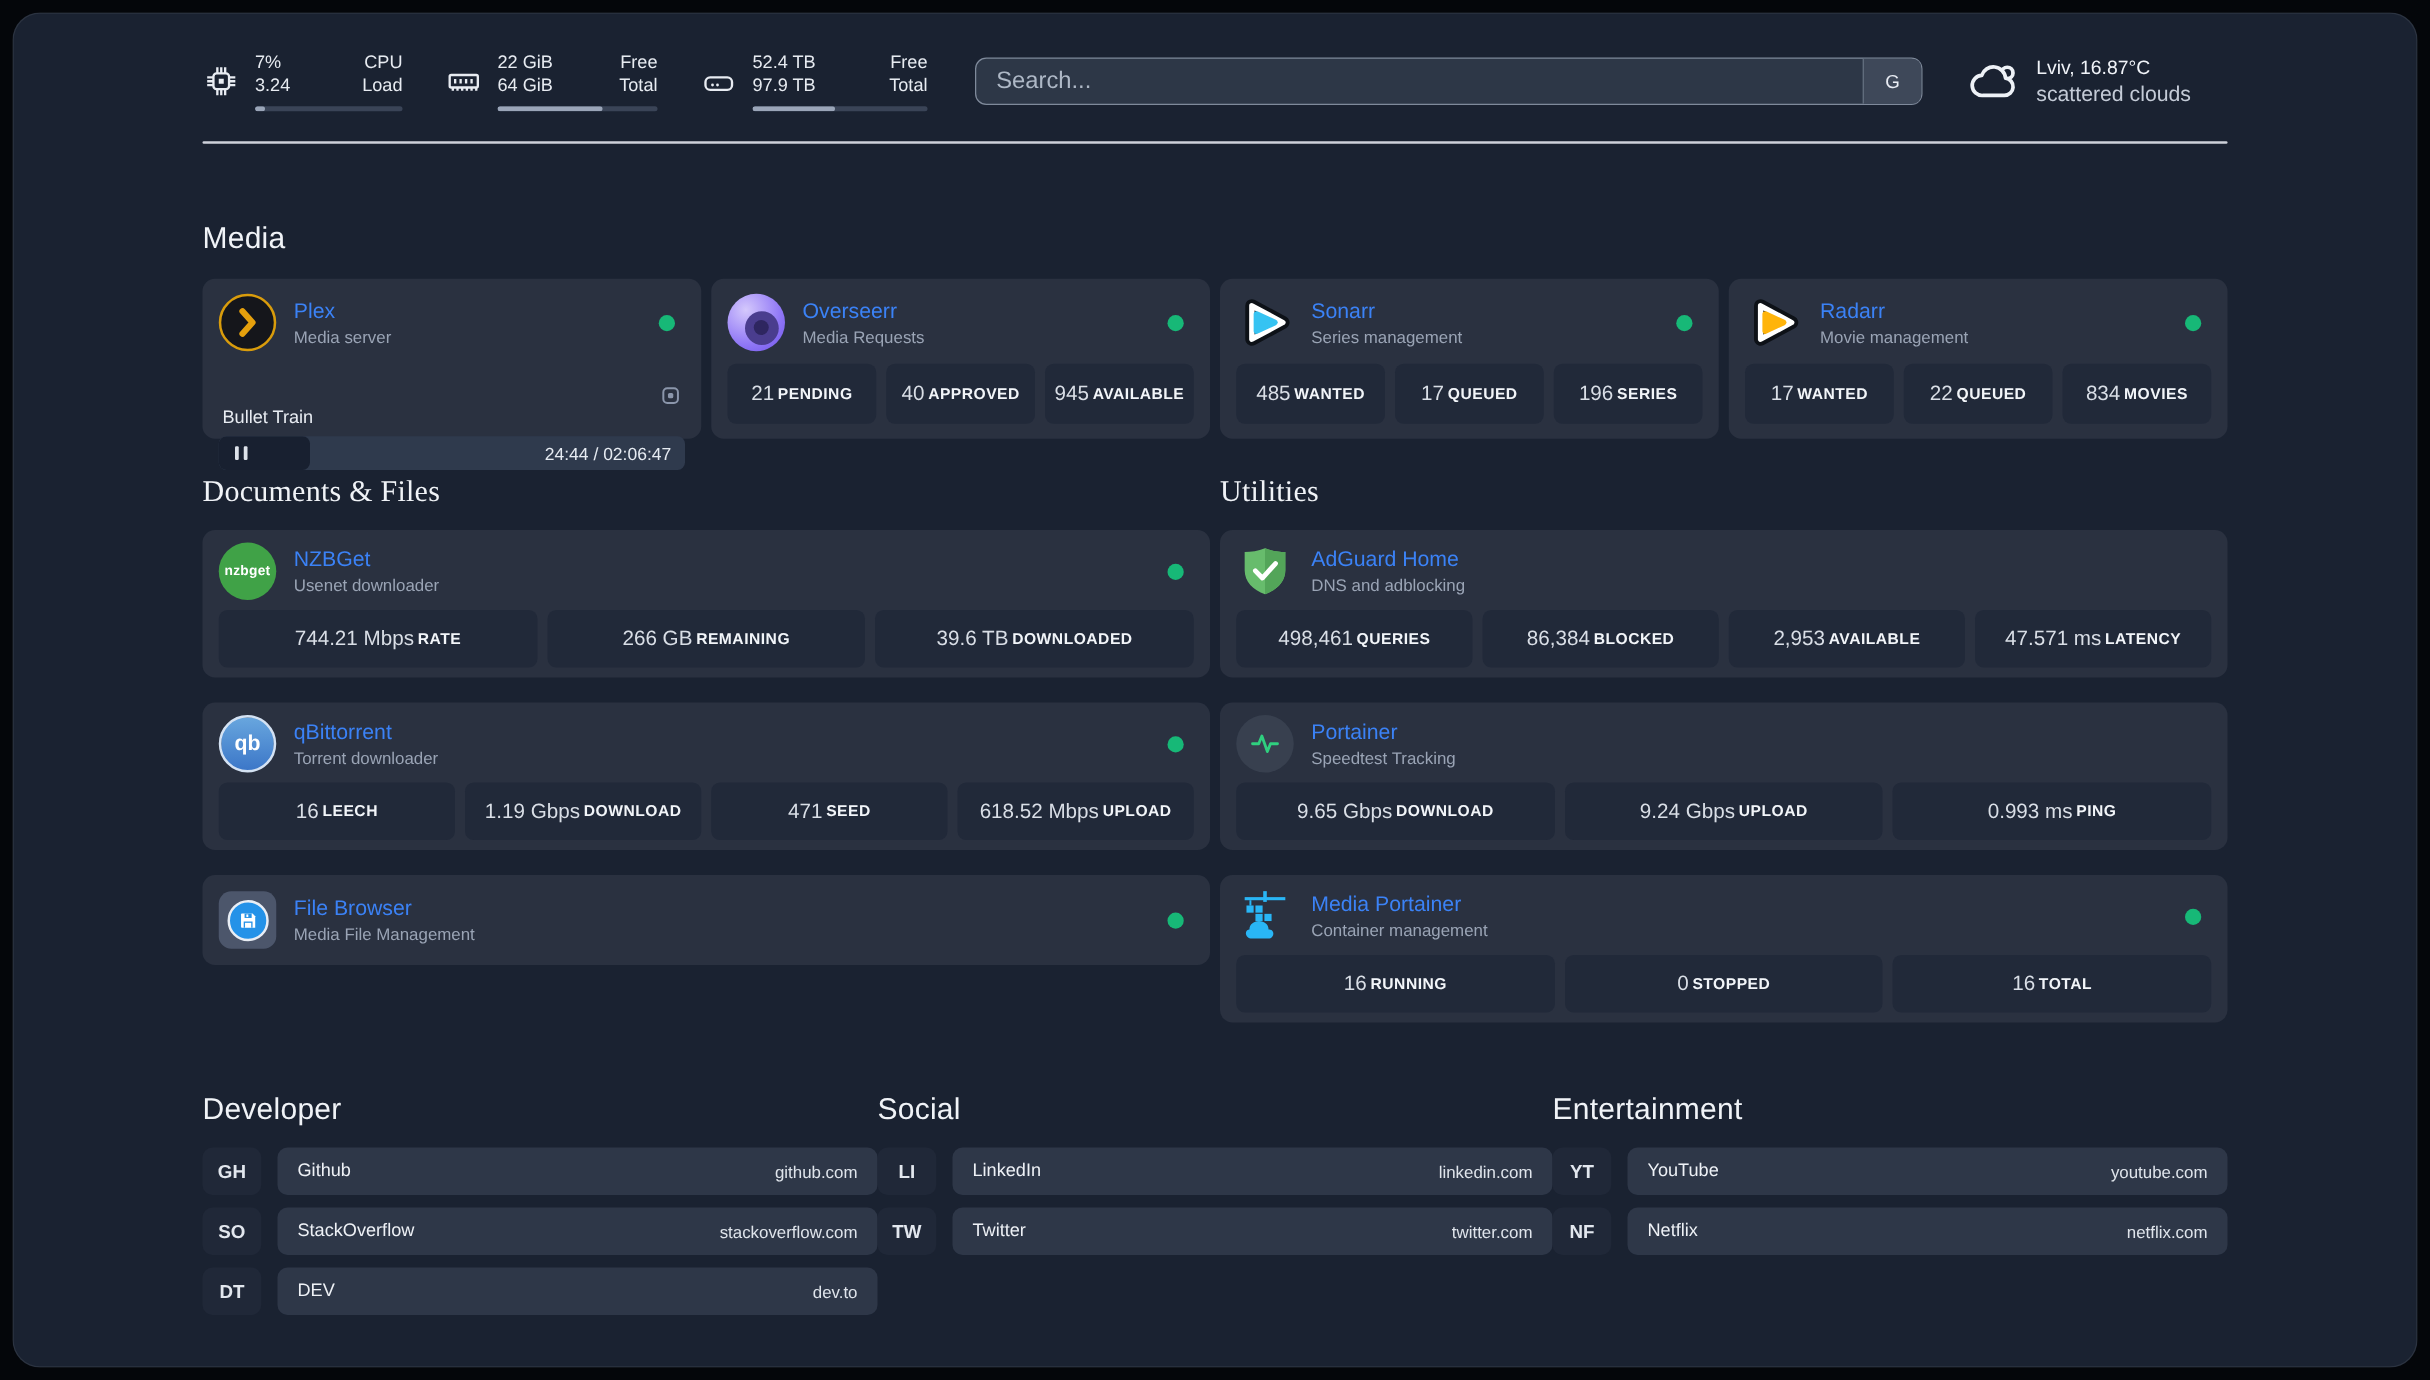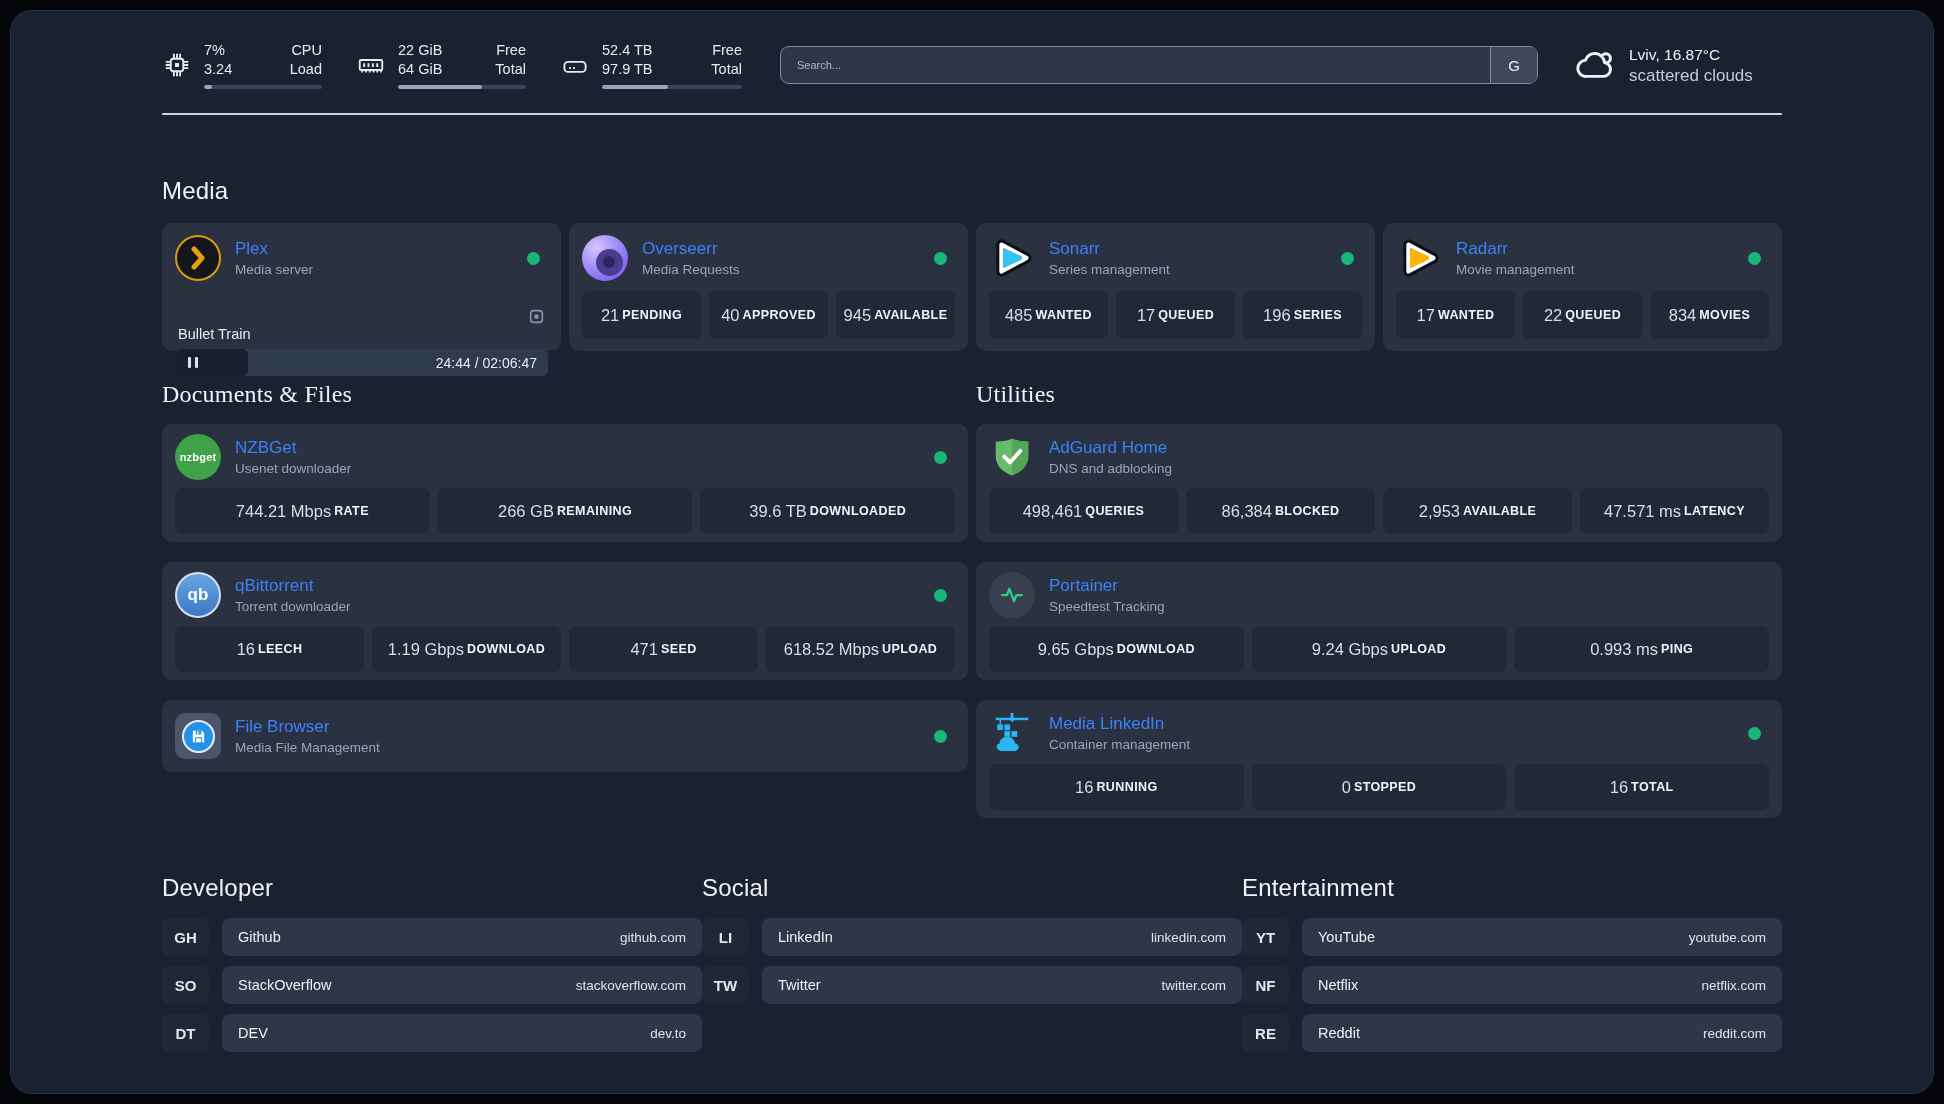--- a/index.html
+++ b/index.html
@@ -23,21 +23,21 @@
   .hstat-fill { height: 100%; background: #9aa5b8; border-radius: 3px; }
   .w118 { width: 118px; } .w128 { width: 128px; } .w140 { width: 140px; }
 
   .searchbar {
     flex: 1; height: 38px; margin-left: 38px; position: relative;
     background: #2d3747; border: 1.4px solid #7f8a9b; border-radius: 9px;
     display: flex; align-items: center;
   }
   .search-input {
     flex: 1; height: 100%; background: transparent; border: none; outline: none;
-    padding: 0 16px; font-size: 11px; color: #22c55e;
+    padding: 0 16px; font-size: 19px; color: #22c55e;
     font-family: "Liberation Sans", "DejaVu Sans", sans-serif;
   }
   .search-input::placeholder { color: #aeb8c6; opacity: 1; }
   .search-engine {
     width: 47px; height: 100%; background: #3e4859; border-left: 1.4px solid #7f8a9b;
     border-radius: 0 7px 7px 0; display: flex; align-items: center; justify-content: center;
     font-size: 15px; color: #e9edf4; cursor: pointer;
   }
   .weather { display: flex; align-items: center; gap: 13px; margin-left: 36px; width: 208px; flex: none; }
   .weather-icon { width: 42px; height: 42px; flex: none; }
@@ -477,21 +477,21 @@
                 <rect x="6" y="7" width="34" height="2.6"></rect>
                 <rect x="10" y="9.6" width="1.6" height="4.5"></rect>
                 <rect x="7.5" y="14" width="6" height="6"></rect>
                 <rect x="15" y="14" width="6" height="6"></rect>
                 <rect x="15" y="21" width="6" height="6"></rect>
                 <rect x="22.5" y="21" width="6" height="6"></rect>
                 <path d="M10 34c0-4 3.5-7 8-7s8 3 8 7c2.5 0 4 1.7 4 3.7 0 2.2-1.8 4-4 4H12c-2.8 0-5-2-5-4.5 0-2 1.4-3.2 3-3.2z"></path>
               </svg>
             </div>
             <div class="app-meta">
-              <div class="app-title">Media LinkedIn</div>
+              <div class="app-title">Media Portainer</div>
               <div class="app-desc">Container management</div>
             </div>
             <div class="dot" style="background: rgb(23, 184, 119);"></div>
           </div>
           <div class="stat-row">
             <div class="stat">
               <div class="stat-value">16</div>
               <div class="stat-label">RUNNING</div>
             </div>
             <div class="stat">
@@ -560,24 +560,17 @@
             <span class="bm-url">youtube.com</span>
           </div>
         </div>
         <div class="bm-row">
           <div class="bm-abbr">NF</div>
           <div class="bm-bar">
             <span class="bm-name">Netflix</span>
             <span class="bm-url">netflix.com</span>
           </div>
         </div>
-        <div class="bm-row">
-          <div class="bm-abbr">RE</div>
-          <div class="bm-bar">
-            <span class="bm-name">Reddit</span>
-            <span class="bm-url">reddit.com</span>
-          </div>
-        </div>
       </div>
     </div>
 
   </div>
 </div>
 
 </body></html>

